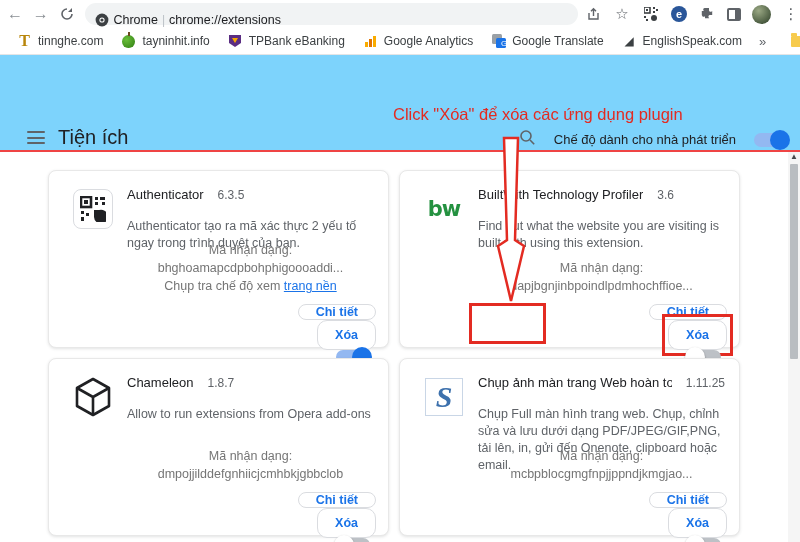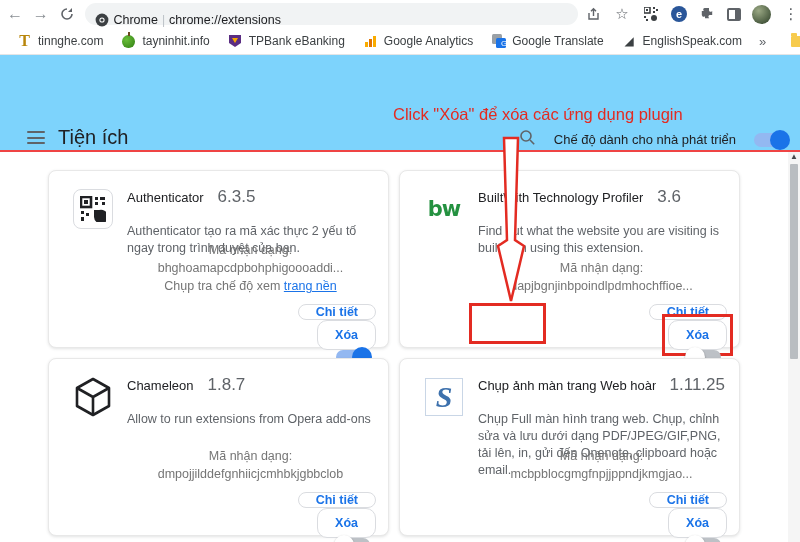--- a/index.html
+++ b/index.html
@@ -53,21 +53,21 @@
   .toggle.off::after { content:""; position:absolute; left:-2px; top:-3px; width:20px; height:20px; border-radius:50%; background:#fff; box-shadow:0 1px 2px rgba(0,0,0,.4); }
 
   
   #content { position:absolute; left:0; top:152px; width:648px; height:390px; background:#fff; }
   #cards { position:absolute; left:48px; top:18px; width:692px; display:grid; grid-template-columns:341px 341px; column-gap:10px; row-gap:10px; }
   .card { position:relative; width:341px; height:178px; background:#fff; border:1px solid #e8e8e8; border-radius:8px; box-shadow:0 1px 3px rgba(60,64,67,.15); }
   .card .ext-icon { position:absolute; left:24px; top:18px; width:40px; height:40px; display:flex; align-items:center; justify-content:center;text-align:right; }
   .card .col { position:absolute; left:78px; right:14px; top:16px; }
   .title-row { display:flex; align-items:baseline; gap:14px; }
   .ext-name { font-size:13px; color:#202124; white-space:nowrap; overflow:hidden; max-width:230px; }
-  .ext-ver { font-size:17px; color:#5f6368; }
+  .ext-ver { font-size:12px; color:#5f6368; }
   .ext-desc { margin-top:16px; font-size:12.5px; line-height:17px; color:#5f6368; }
   .meta { position:absolute; left:78px; right:14px; bottom:52px; font-size:12.5px; line-height:18px; color:#757575;text-align:center; }
   .meta .ext-id-val { color:#757575; }
   .meta a { color:#1a73e8; }
   .bottom-row { position:absolute; left:12px; right:12px; bottom:9px; height:34px; display:flex; align-items:flex-end;flex-direction:column; }
   .cbtn { height:30px; padding:0 17px; border:1px solid #dadce0; border-radius:10px; background:#fff; color:#1a73e8; font-size:12.5px; font-weight:bold; font-family:inherit; display:flex; align-items:center; cursor:pointer; }
   .cbtn + .cbtn-wrap, .cbtn + .cbtn { margin-left:8px; }
   .cbtn-wrap { display:flex; }
   .cbtn-wrap.highlight { outline:3px solid #e32b22; outline-offset:3px; margin-left:8px; }
   .bottom-row .toggle { margin-left:auto; margin-right:6px; }

